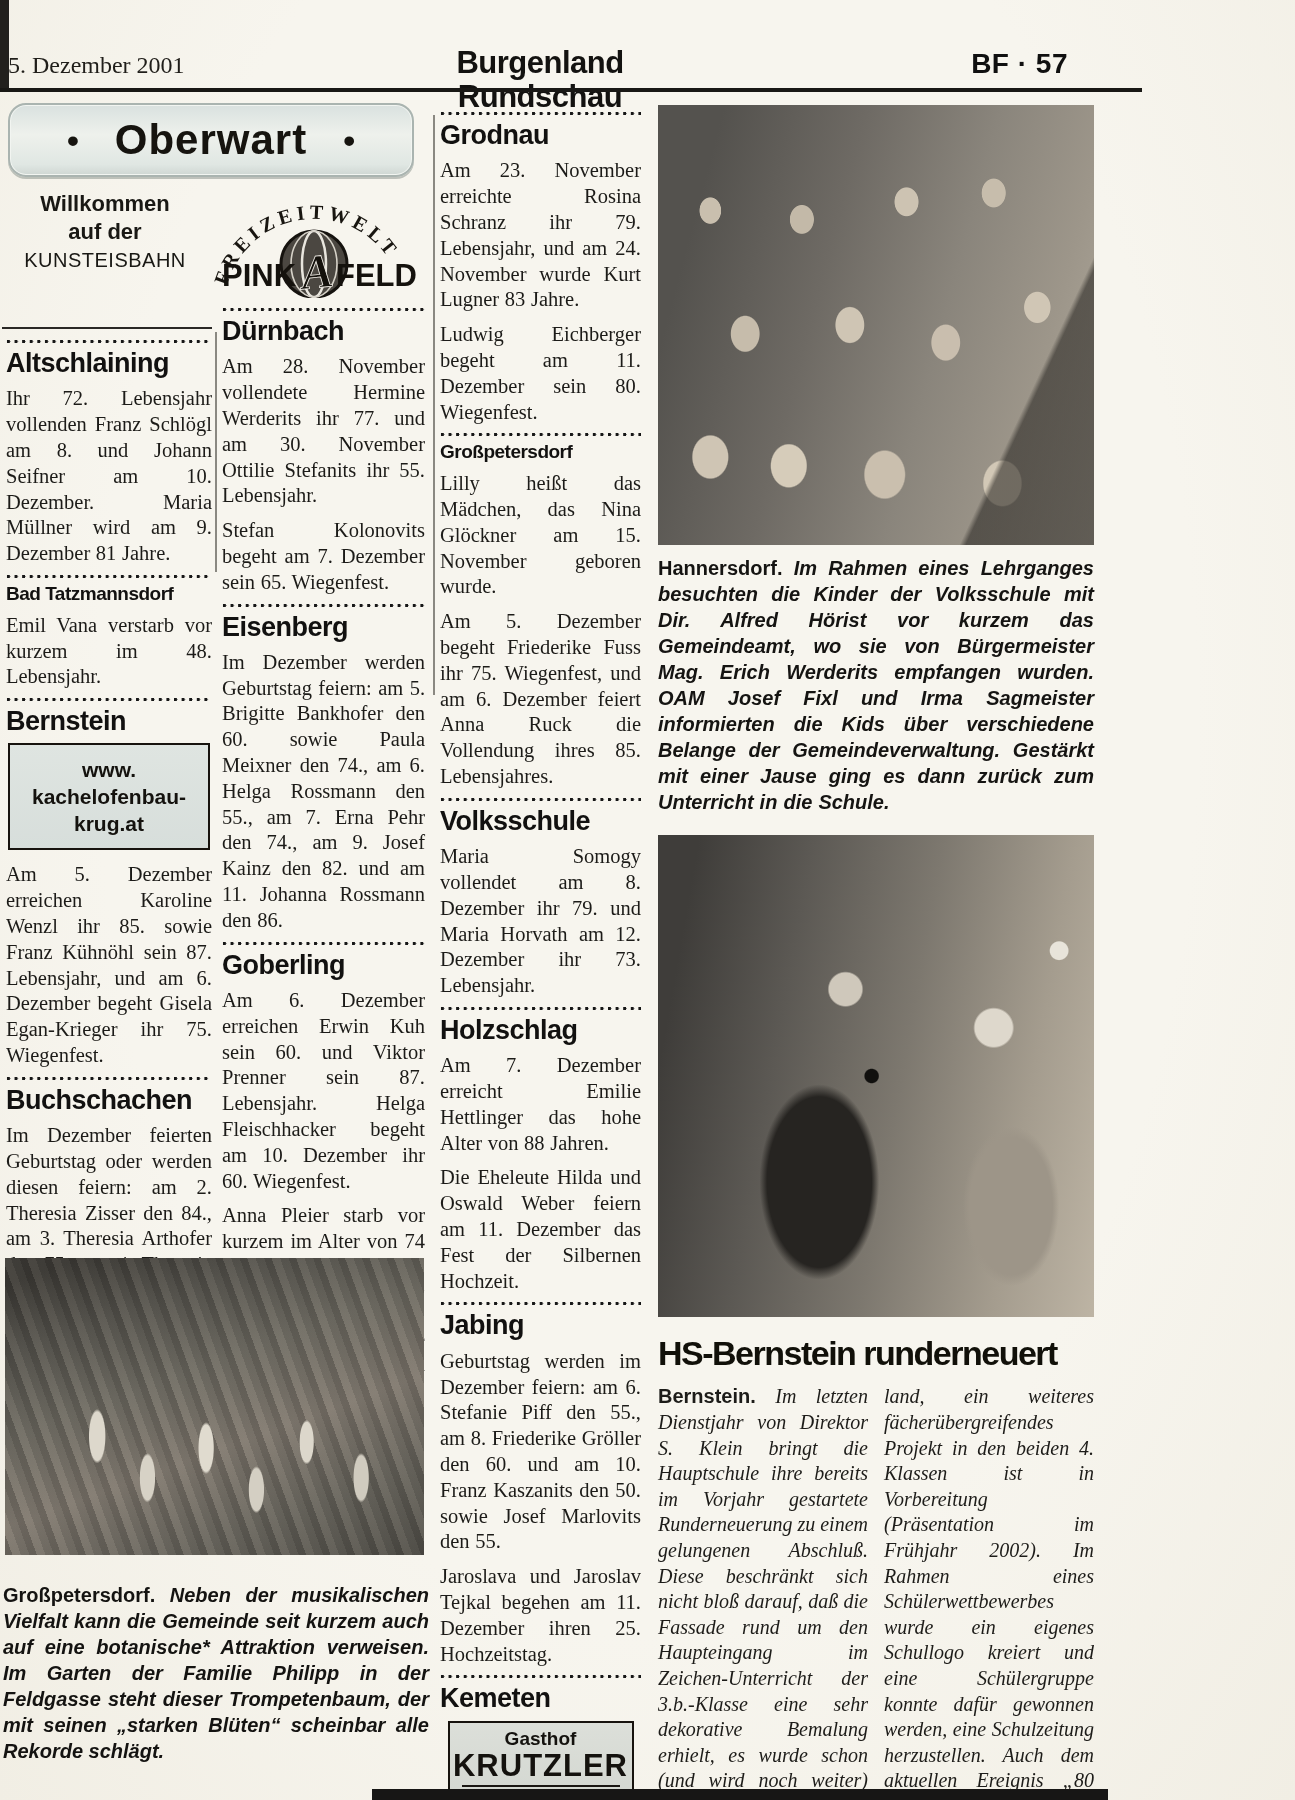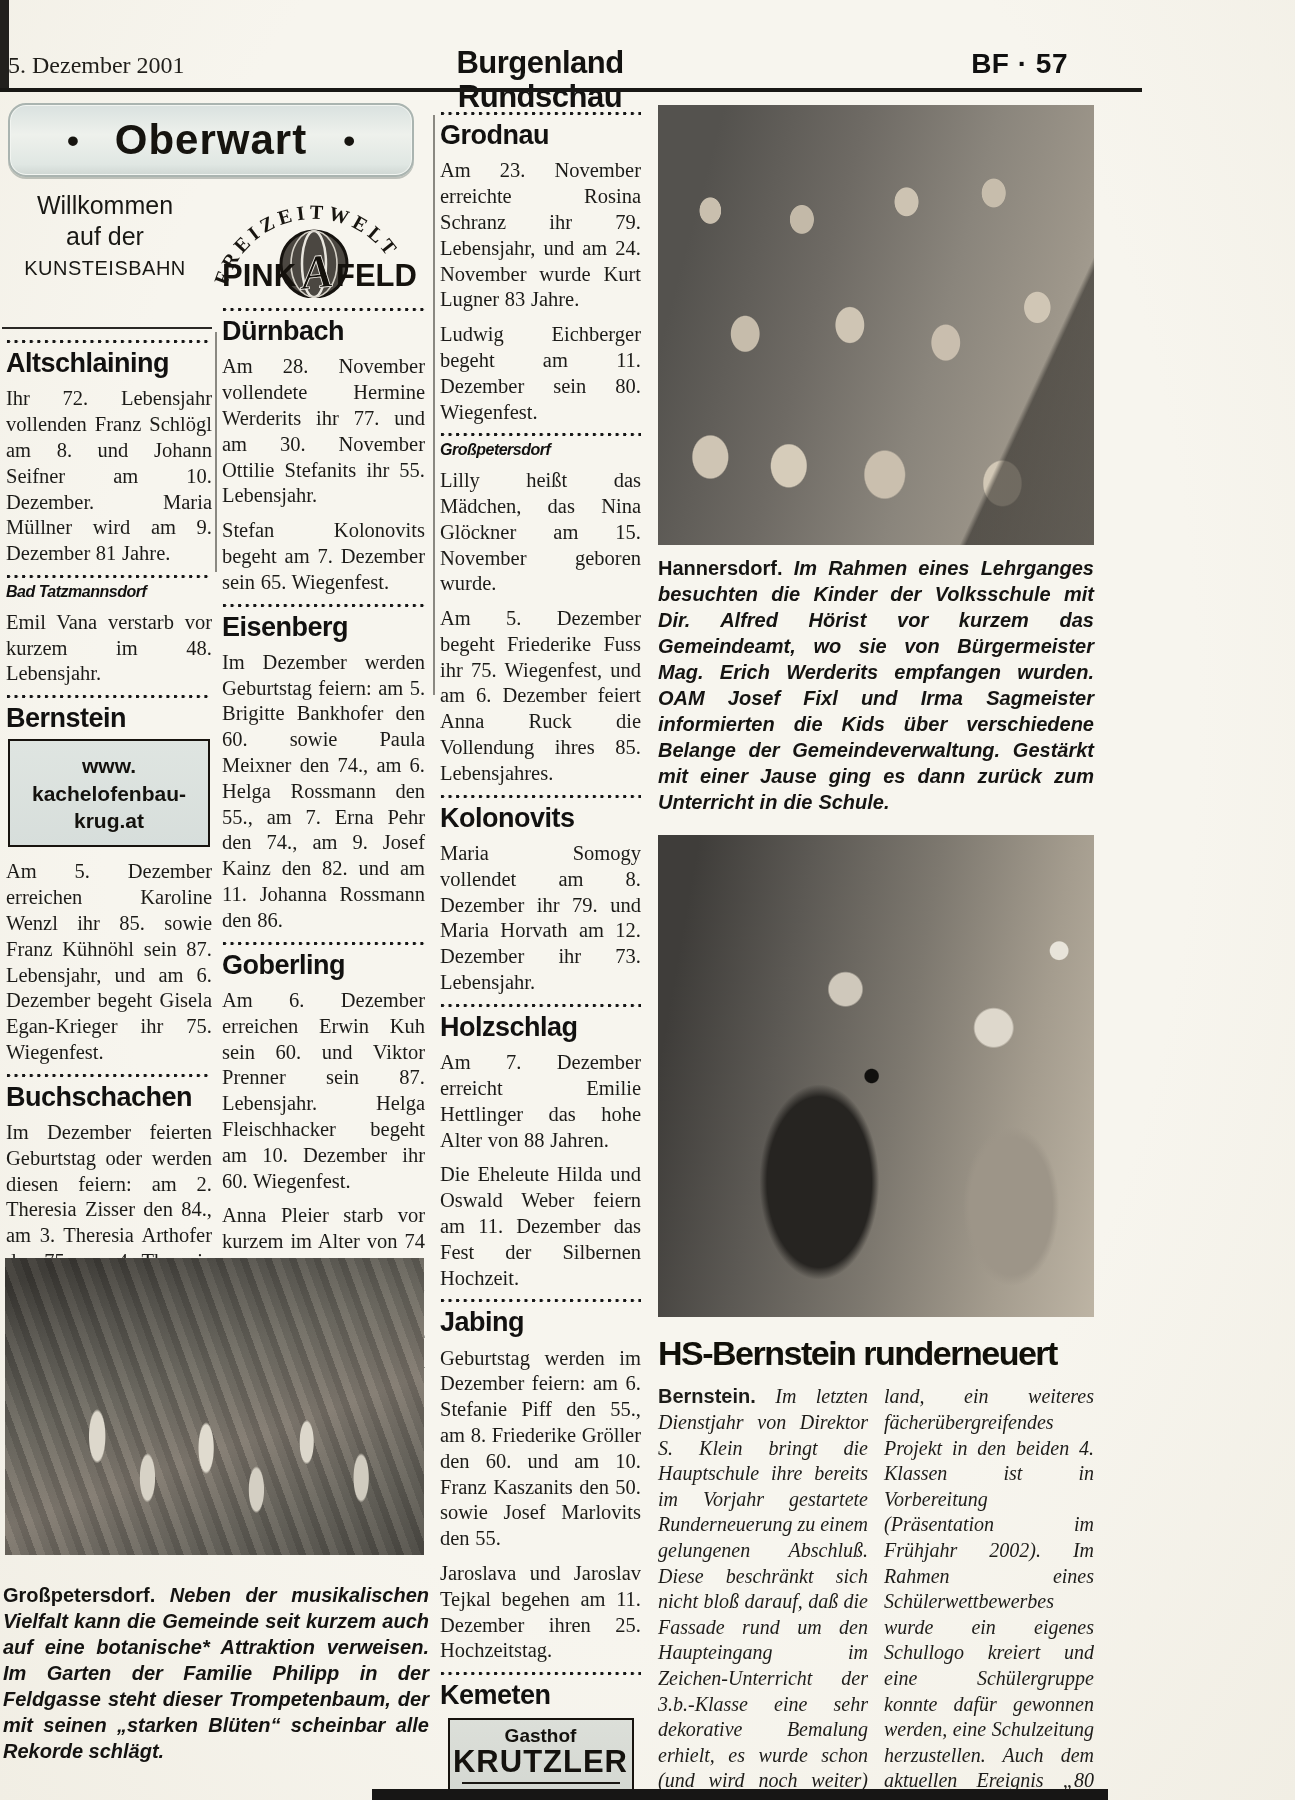--- a/index.html
+++ b/index.html
@@ -22,33 +22,33 @@
   
   .obox{position:absolute;left:8px;top:103px;width:402px;height:70px;border-radius:18px;
     background:linear-gradient(180deg,#d9e1df,#eef1ec 42%,#e0e7e3 85%,#cfd7d3);
     border:2px solid #aab4b0;box-shadow:0 2px 0 rgba(120,130,125,.45), inset 0 0 0 1px #f2f5f1;
     display:flex;align-items:center;justify-content:center;gap:36px;}
   .obox .ob-title{font:bold 42px "Liberation Sans",sans-serif;letter-spacing:1px;color:#16140f;}
   .obox .ob-dot{font:bold 34px "Liberation Sans",sans-serif;color:#16140f;line-height:1;}
   
   .welcome{position:absolute;left:2px;top:190px;width:206px;text-align:center;
     font-family:"Liberation Sans",sans-serif;color:#191814;}
-  .welcome .w1,.welcome .w2{display:block;font-size:25px;line-height:1.25;}
+  .welcome .w1,.welcome .w2{display:block;font-size:22px;line-height:1.25;font-weight:bold;}
   .welcome .w3{display:block;font-size:20px;line-height:1.5;letter-spacing:0.5px;}
   .logo{position:absolute;left:212px;top:176px;width:204px;height:122px;}
   
   .col{position:absolute;}
   .col1{left:6px;top:332px;width:206px;}
   .col2{left:222px;top:300px;width:203px;}
   .col3{left:440px;top:104px;width:201px;}
   .dots{height:5px;margin:7px 0 5px;background-image:radial-gradient(circle at 2.5px 2.5px,#161616 1.5px,rgba(0,0,0,0) 2px);
     background-size:7.6px 5px;background-repeat:repeat-x;}
   .head{font:bold 27px/1.05 "Liberation Sans",sans-serif;text-align:left;margin:3px 0 7px;
     color:#121110;letter-spacing:-0.5px;}
-  .head.tight{font-size:16px;letter-spacing:-0.5px;font-style:italic;}
+  .head.tight{font-size:19px;letter-spacing:-0.5px;}
   .body{font:20.5px/25.8px "Liberation Serif",serif;text-align:justify;margin:9px 0 3px;word-spacing:0.5px;}
   
   .adbox1{border:2px solid #17130e;background:linear-gradient(180deg,#dfe5e1,#d7dedb);
     text-align:center;padding:11px 4px;margin:6px 2px 12px;
     font:bold 21px/1.3 "Liberation Sans",sans-serif;color:#14120e;}
   .adbox2{border:2px solid #17130e;background:linear-gradient(180deg,#dcdfd9,#d2d6d0);
     width:182px;margin:8px auto 14px;text-align:center;padding:5px 0 3px;color:#14120e;}
   .adbox2 .g{font:bold 19px/1.15 "Liberation Sans",sans-serif;}
   .adbox2 .k{font:bold 31px/1.05 "Liberation Sans",sans-serif;letter-spacing:1px;}
   .adbox2 .t{font:bold 14.5px/1.35 "Liberation Sans",sans-serif;border-top:2px solid #1a1713;margin:3px 12px 0;padding-top:2px;}
@@ -203,21 +203,21 @@
       <p class="body">Ludwig Eichberger begeht am 11. Dezember sein 80. Wiegenfest.</p>
     </section>
     <section class="sec">
       <div class="dots"></div>
       <h3 class="head tight">Großpetersdorf</h3>
       <p class="body">Lilly heißt das Mädchen, das Nina Glöckner am 15. November geboren wurde.</p>
       <p class="body">Am 5. Dezember begeht Friederike Fuss ihr 75. Wiegenfest, und am 6. Dezember feiert Anna Ruck die Vollendung ihres 85. Lebensjahres.</p>
     </section>
     <section class="sec">
       <div class="dots"></div>
-      <h3 class="head">Kolonovits</h3>
+      <h3 class="head">Volksschule</h3>
       <p class="body">Maria Somogy vollendet am 8. Dezember ihr 79. und Maria Horvath am 12. Dezember ihr 73. Lebensjahr.</p>
     </section>
     <section class="sec">
       <div class="dots"></div>
       <h3 class="head">Holzschlag</h3>
       <p class="body">Am 7. Dezember erreicht Emilie Hettlinger das hohe Alter von 88 Jahren.</p>
       <p class="body">Die Eheleute Hilda und Oswald Weber feiern am 11. Dezember das Fest der Silbernen Hochzeit.</p>
     </section>
     <section class="sec">
       <div class="dots"></div>

